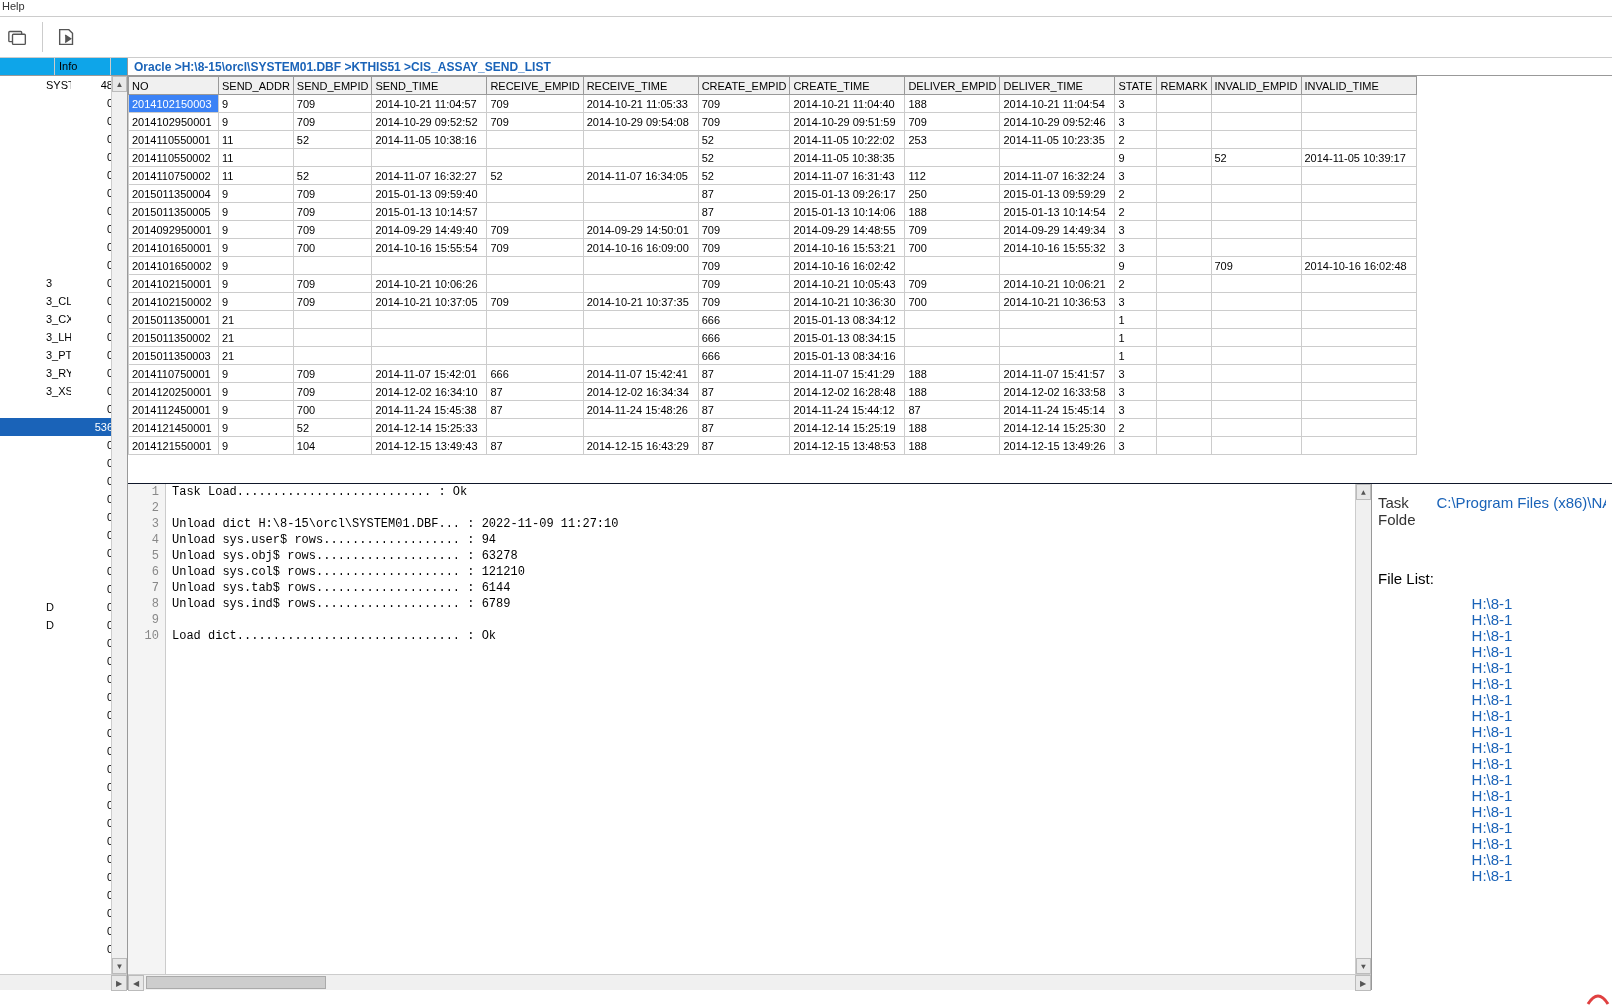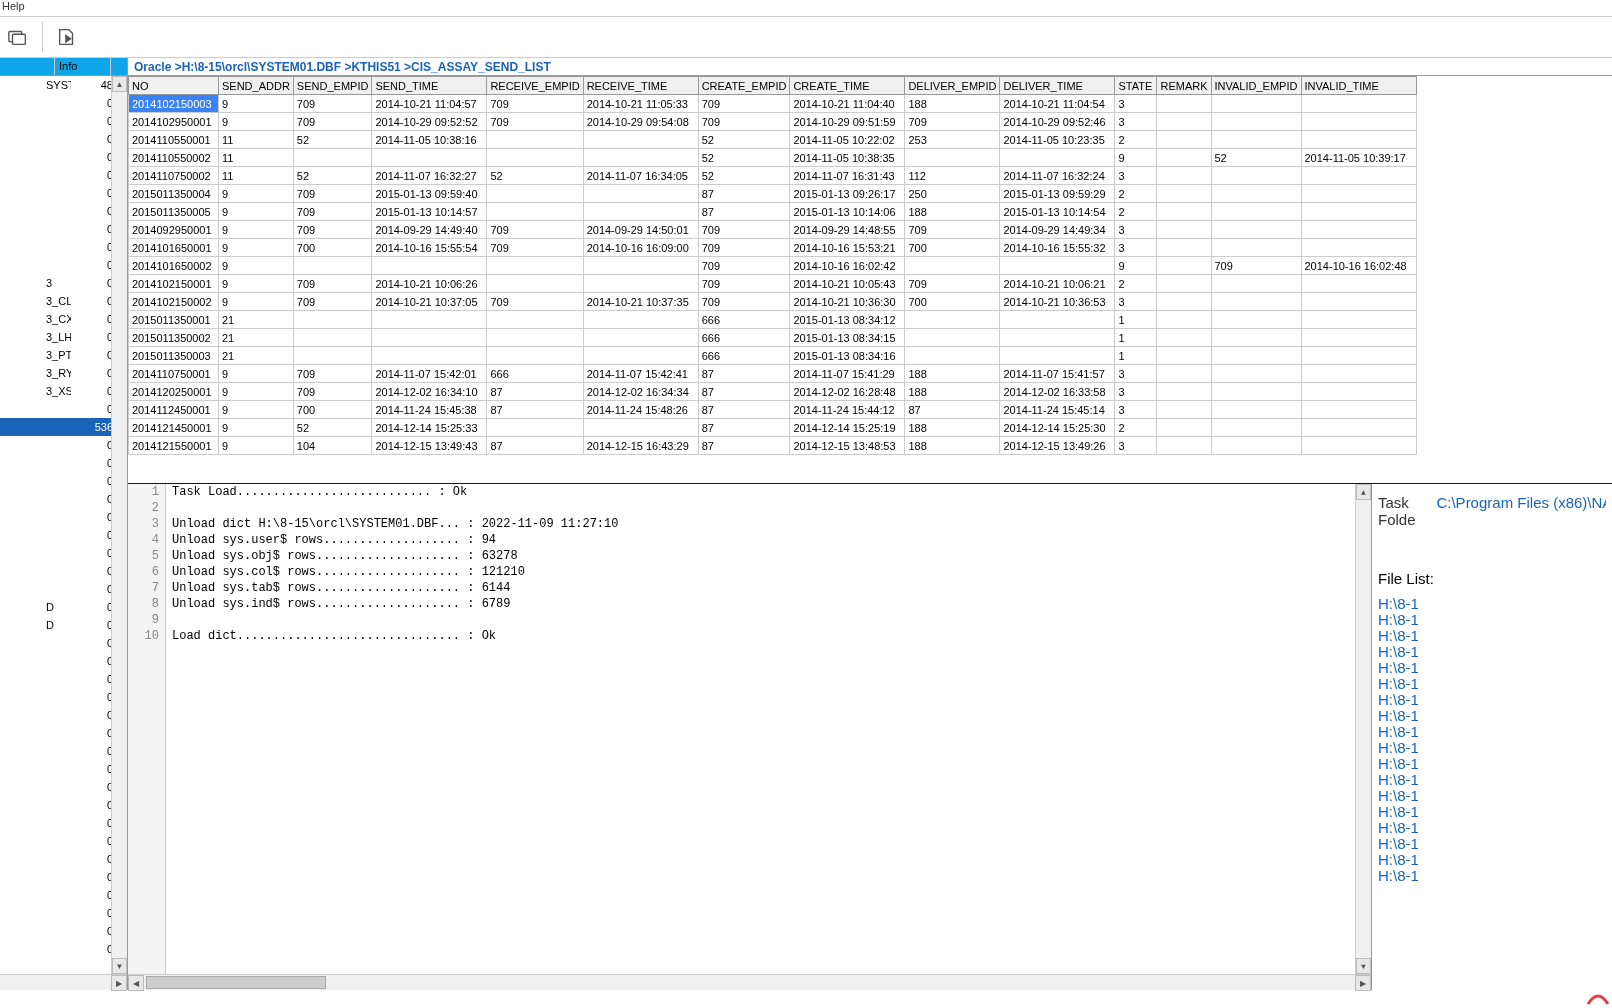--- a/index.html
+++ b/index.html
@@ -252,21 +252,21 @@
   margin-bottom: 6px;
 }
 .side-label { color: #333; }
 .side-value { color: #1a63b8; margin-left: 4px; white-space: nowrap; overflow: hidden; }
 .file-list {
   margin-top: 36px;
 }
 .file-list-title { margin-bottom: 8px; }
 .file-list-item {
   color: #1a63b8;
-  text-align: left;
+  text-align: center;
   height: 16px;
   white-space: nowrap;
   overflow: hidden;
 }
 .bottom-logo {
   position: absolute;
   right: 0;
   bottom: 0;
   width: 28px;
   height: 22px;

